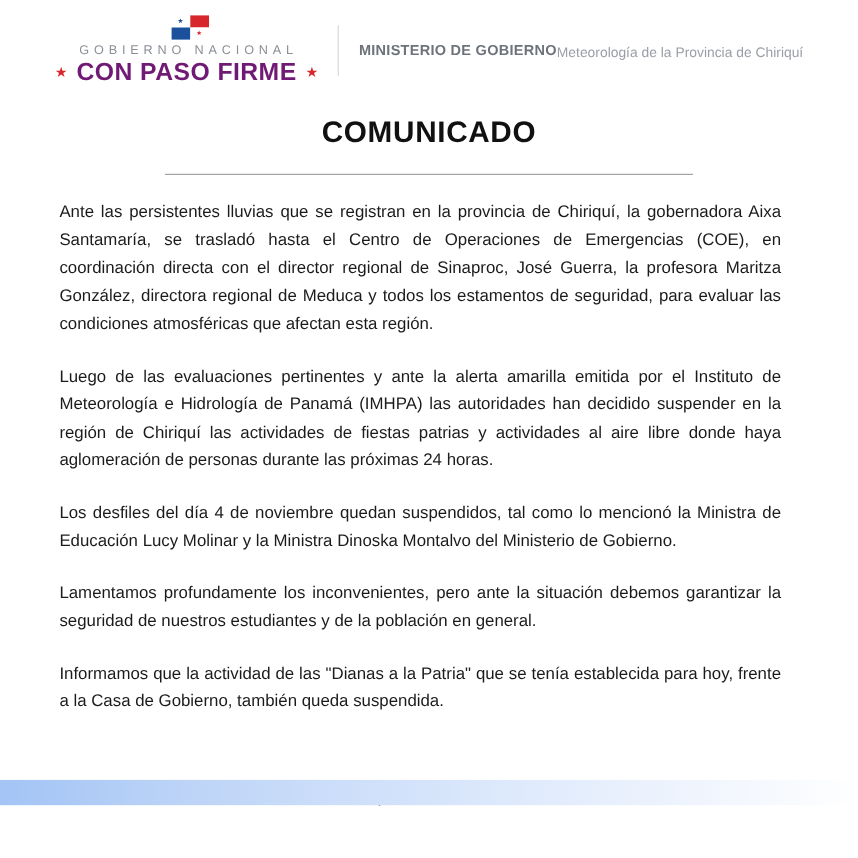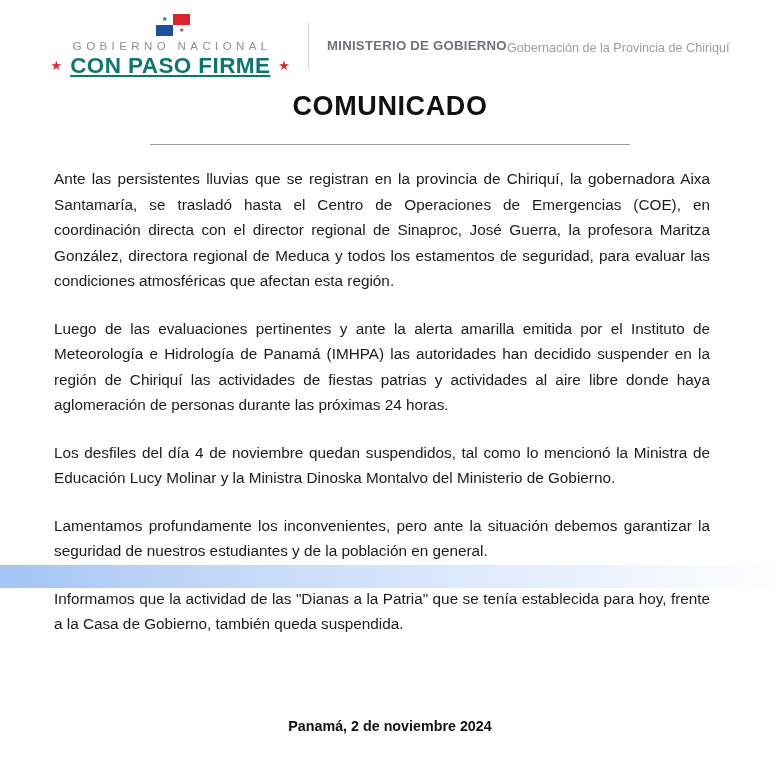--- a/index.html
+++ b/index.html
@@ -10,21 +10,21 @@
     width: 780px;
     height: 780px;
     background: #ffffff;
     font-family: "Liberation Sans", sans-serif;
     overflow: hidden;
     position: relative;
   }
 
   .page {
     width: 780px;
-    height: 588px;
+    height: 732px;
     position: relative;
     box-sizing: border-box;
     background: #ffffff;
   }
 
   
   .header {
     display: flex;
     align-items: center;
     justify-content: center;
@@ -81,23 +81,22 @@
   .brand-line2 {
     display: flex;
     align-items: center;
     gap: 8px;
     margin-top: 1px;
     white-space: nowrap;
   }
   .brand-line2 .txt {
     font-size: 22.5px;
     font-weight: bold;
-    color: #0f766e;
+    color: #701a75;
     letter-spacing: 0.4px;
-    text-decoration: underline;
   }
   .star-glyph {
     color: #d7262c;
     font-size: 13px;
     line-height: 1;
   }
 
   .header-sep {
     width: 1px;
     height: 46px;
@@ -124,21 +123,21 @@
     white-space: nowrap;
   }
 
   
   .doc-title {
     text-align: center;
     font-size: 27px;
     font-weight: bold;
     color: #111111;
     letter-spacing: 0.6px;
-    margin-top: 19px;
+    margin-top: 33px;
   }
 
   .divider {
     width: 480px;
     height: 1px;
     background: #9b9b9b;
     margin: 22px auto 0 auto;
   }
 
   
@@ -206,21 +205,21 @@
         <span class="txt">CON PASO FIRME</span>
         <span class="star-glyph">★</span>
       </div>
 
     </div>
 
     <div class="header-sep"></div>
 
     <div class="ministry-block">
       <div class="ministry-title">MINISTERIO DE GOBIERNO</div>
-      <div class="ministry-sub">Gobernación de la Provincia de Chiriquí</div>
+      <div class="ministry-sub">Meteorología de la Provincia de Chiriquí</div>
     </div>
 
   </div>
 
   <div class="doc-title">COMUNICADO</div>
 
   <div class="divider"></div>
 
   <div class="body-wrap">
     <p class="para">Ante las persistentes lluvias que se registran en la provincia de Chiriquí, la gobernadora Aixa Santamaría, se trasladó hasta el Centro de Operaciones de Emergencias (COE), en coordinación directa con el director regional de Sinaproc, José Guerra, la profesora Maritza González, directora regional de Meduca y todos los estamentos de seguridad, para evaluar las condiciones atmosféricas que afectan esta región.</p>

